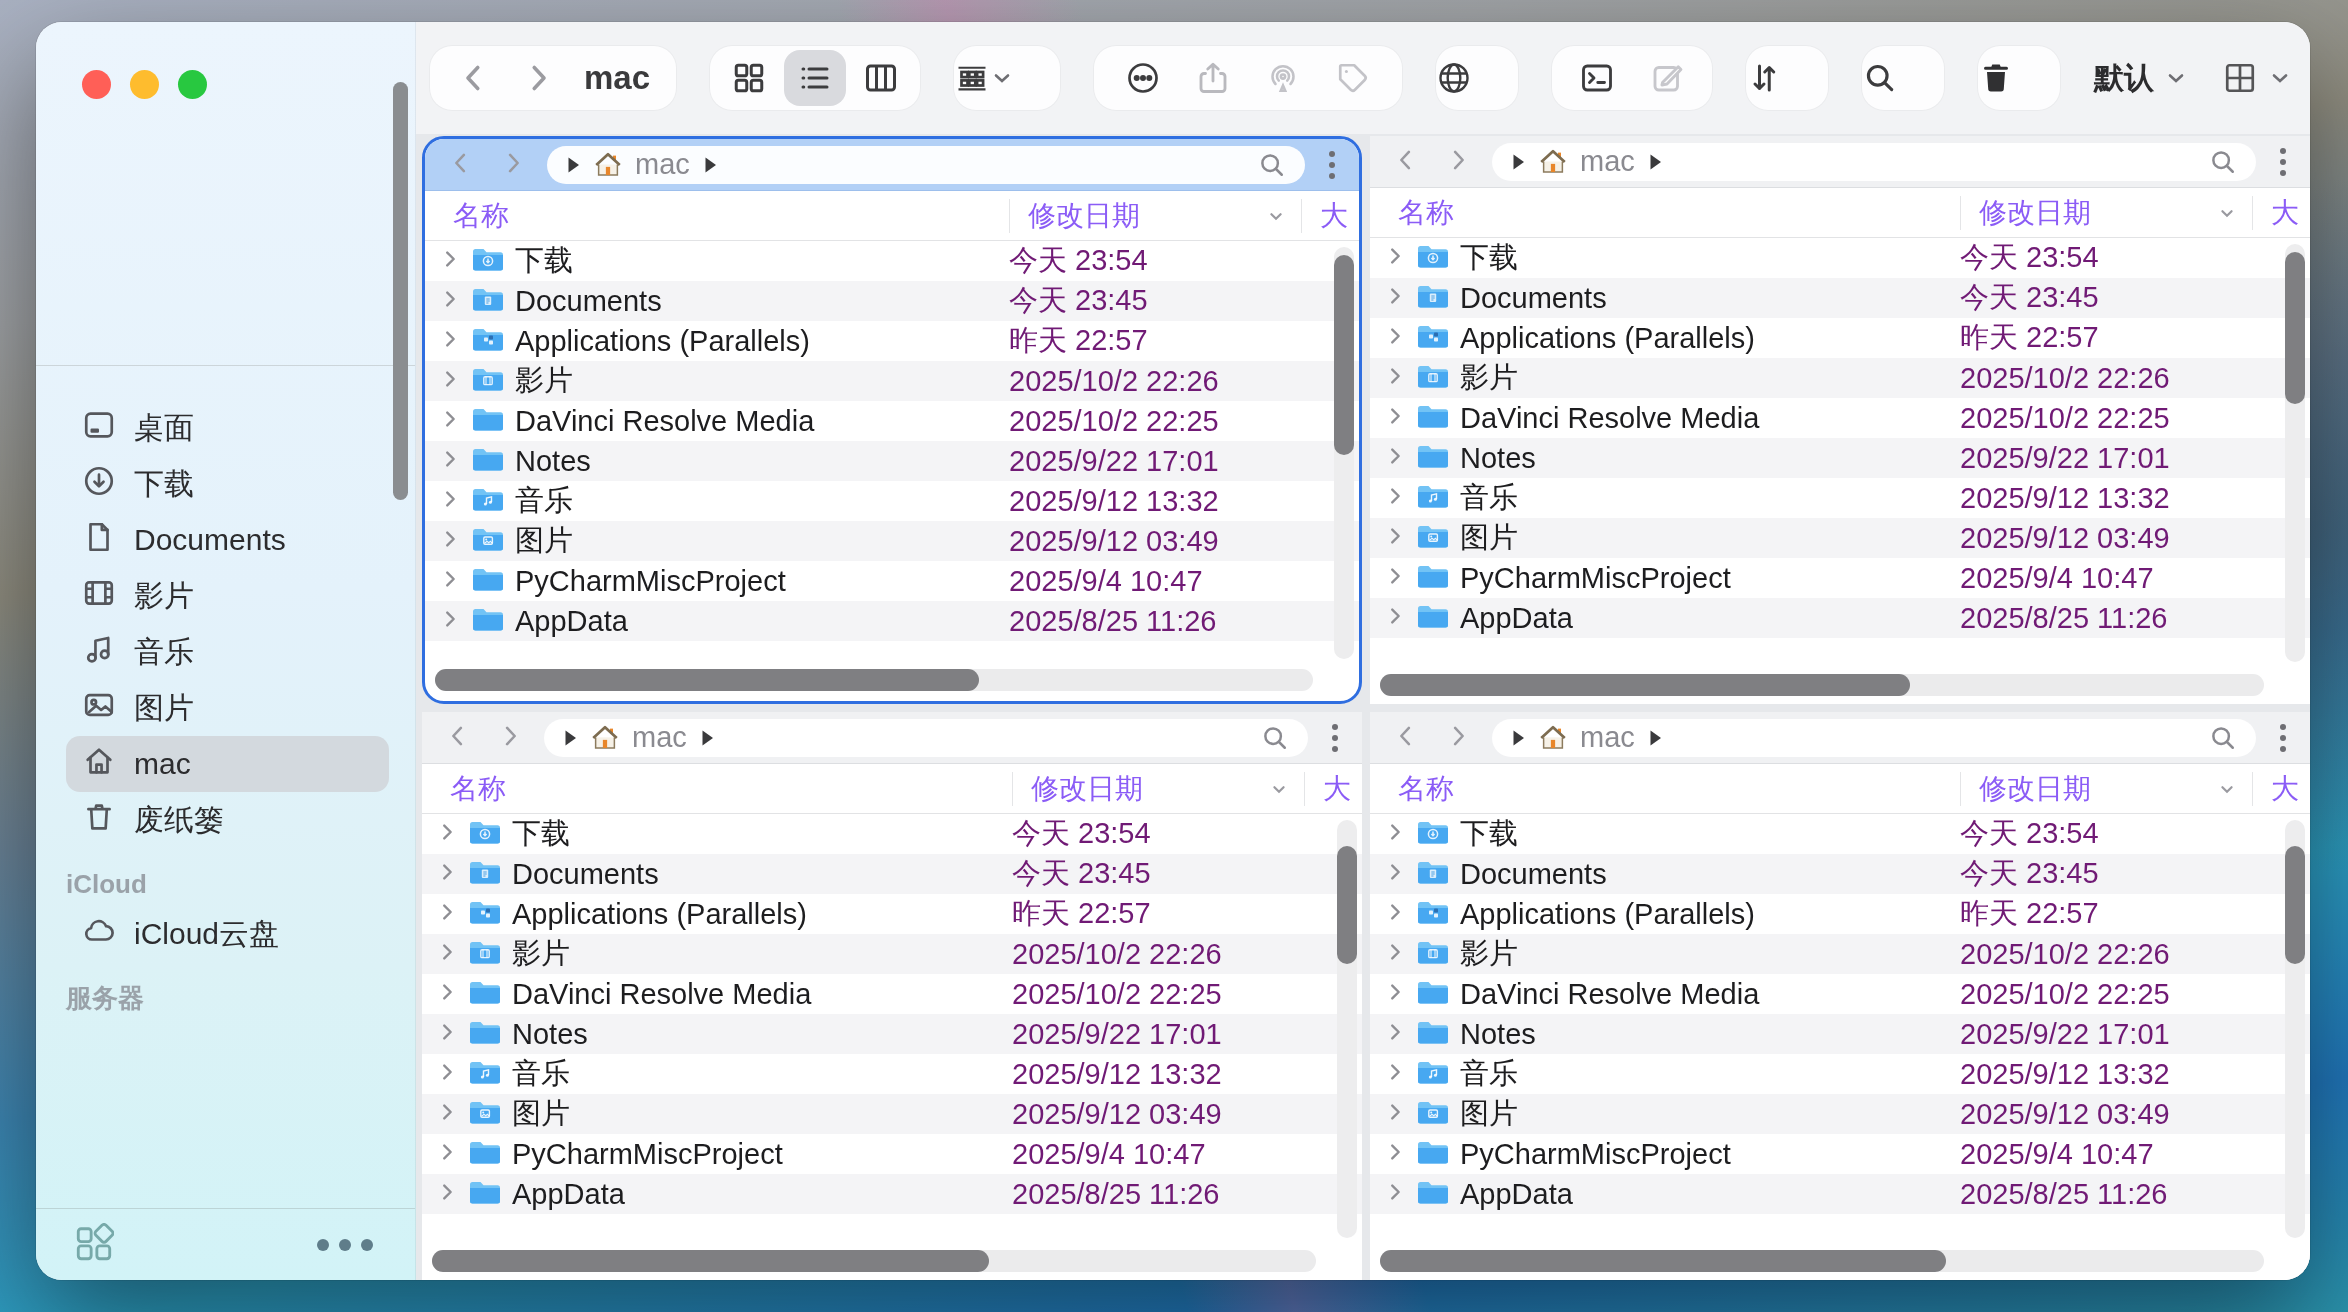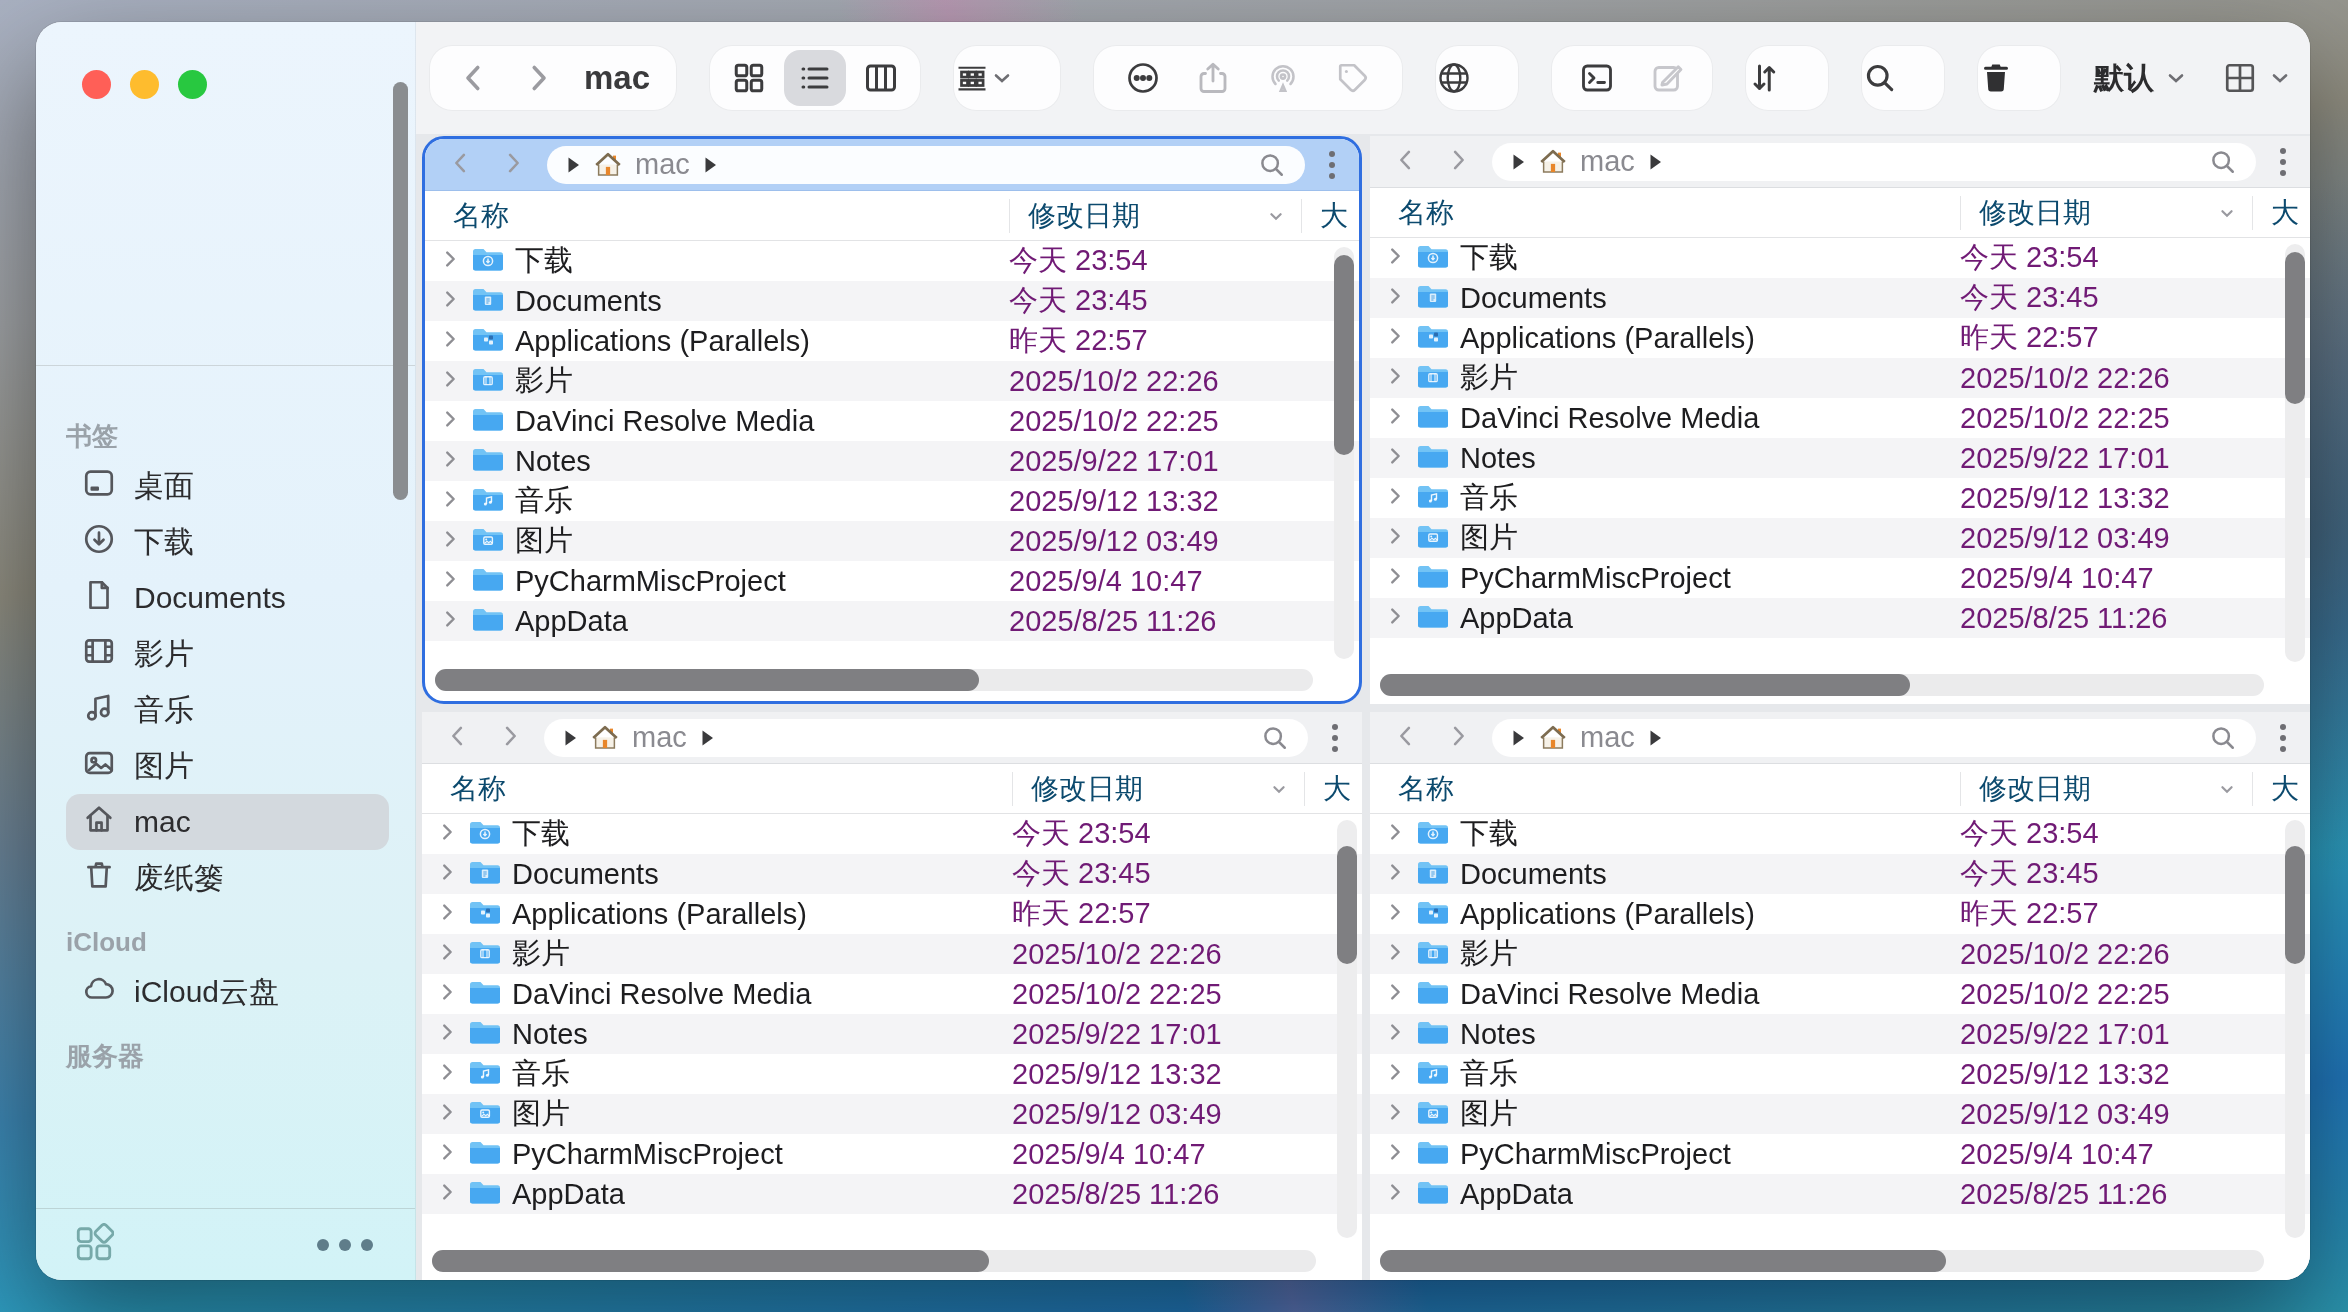--- a/index.html
+++ b/index.html
@@ -85,21 +85,21 @@
 
   .pathbar { height:52px; flex:0 0 52px; display:flex; align-items:center; gap:20px; padding:0 20px 0 22px; background:#f0f1f3; border-bottom:1px solid #dcdee1; }
   .pane.active .pathbar { background:#b2d0f6; border-bottom:1px solid #9dbfec; }
   .nav-chev { display:flex; gap:24px; color:#9a9aa0; }
   .path-pill { flex:1; height:38px; border-radius:19px; background:rgba(255,255,255,.95); display:flex; align-items:center; gap:12px; padding:0 18px; }
   .crumb { color:#8a8a90; font-size:29px; }
   .pill-spacer { flex:1; }
   .kebab { display:flex; flex-direction:column; gap:5px; padding:0 4px; }
   .kebab i { width:6px; height:6px; border-radius:50%; background:#6e6e73; }
 
-  .colheader { height:50px; flex:0 0 50px; display:grid; grid-template-columns:1fr 292px 58px; align-items:center; background:#fff; border-bottom:1px solid #e2e3e5; font-size:28px; color:#0c4a6e; }
+  .colheader { height:50px; flex:0 0 50px; display:grid; grid-template-columns:1fr 292px 58px; align-items:center; background:#fff; border-bottom:1px solid #e2e3e5; font-size:28px; color:#8b5cf6; }
   .colheader .c-name { padding-left:28px; }
   .colheader .c-date, .colheader .c-size { border-left:1px solid #e4e5e7; height:34px; display:flex; align-items:center; padding-left:18px; }
   .colheader .c-date { justify-content:space-between; padding-right:14px; }
   .colheader .c-size { overflow:hidden; white-space:nowrap; }
 
   .rows { flex:1; overflow:hidden; position:relative; }
   .frow { height:40px; display:grid; grid-template-columns:1fr 292px 58px; align-items:center; }
   .frow:nth-child(even) { background:#f4f4f6; }
   .f-name { display:flex; align-items:center; gap:10px; padding-left:14px; overflow:hidden; white-space:nowrap; }
   .f-label { font-size:29px; color:#1d1d1f; }
@@ -120,21 +120,20 @@
   <div class="window">
 
     <div class="sidebar">
       <div class="traffic">
         <div class="light red"></div>
         <div class="light yellow"></div>
         <div class="light green"></div>
       </div>
       <div class="side-divider"></div>
       <div class="side-list" id="side-list">
-          <div class="side-section-header">书签</div>
           <div class="side-item">
             <span><svg viewBox="0 0 24 24" fill="none" stroke="#55575c" stroke-width="1.9" stroke-linecap="round" stroke-linejoin="round" width="34" height="34">
                 <rect x="3" y="4" width="18" height="16" rx="3"></rect>
                 <rect x="6" y="14.5" width="6" height="3" fill="#55575c" stroke="none" rx="0.8"></rect>
               </svg></span>
             <span>桌面</span>
           </div>
           <div class="side-item">
             <span><svg viewBox="0 0 24 24" fill="none" stroke="#55575c" stroke-width="1.9" stroke-linecap="round" stroke-linejoin="round" width="34" height="34">
                 <circle cx="12" cy="12" r="9"></circle>

